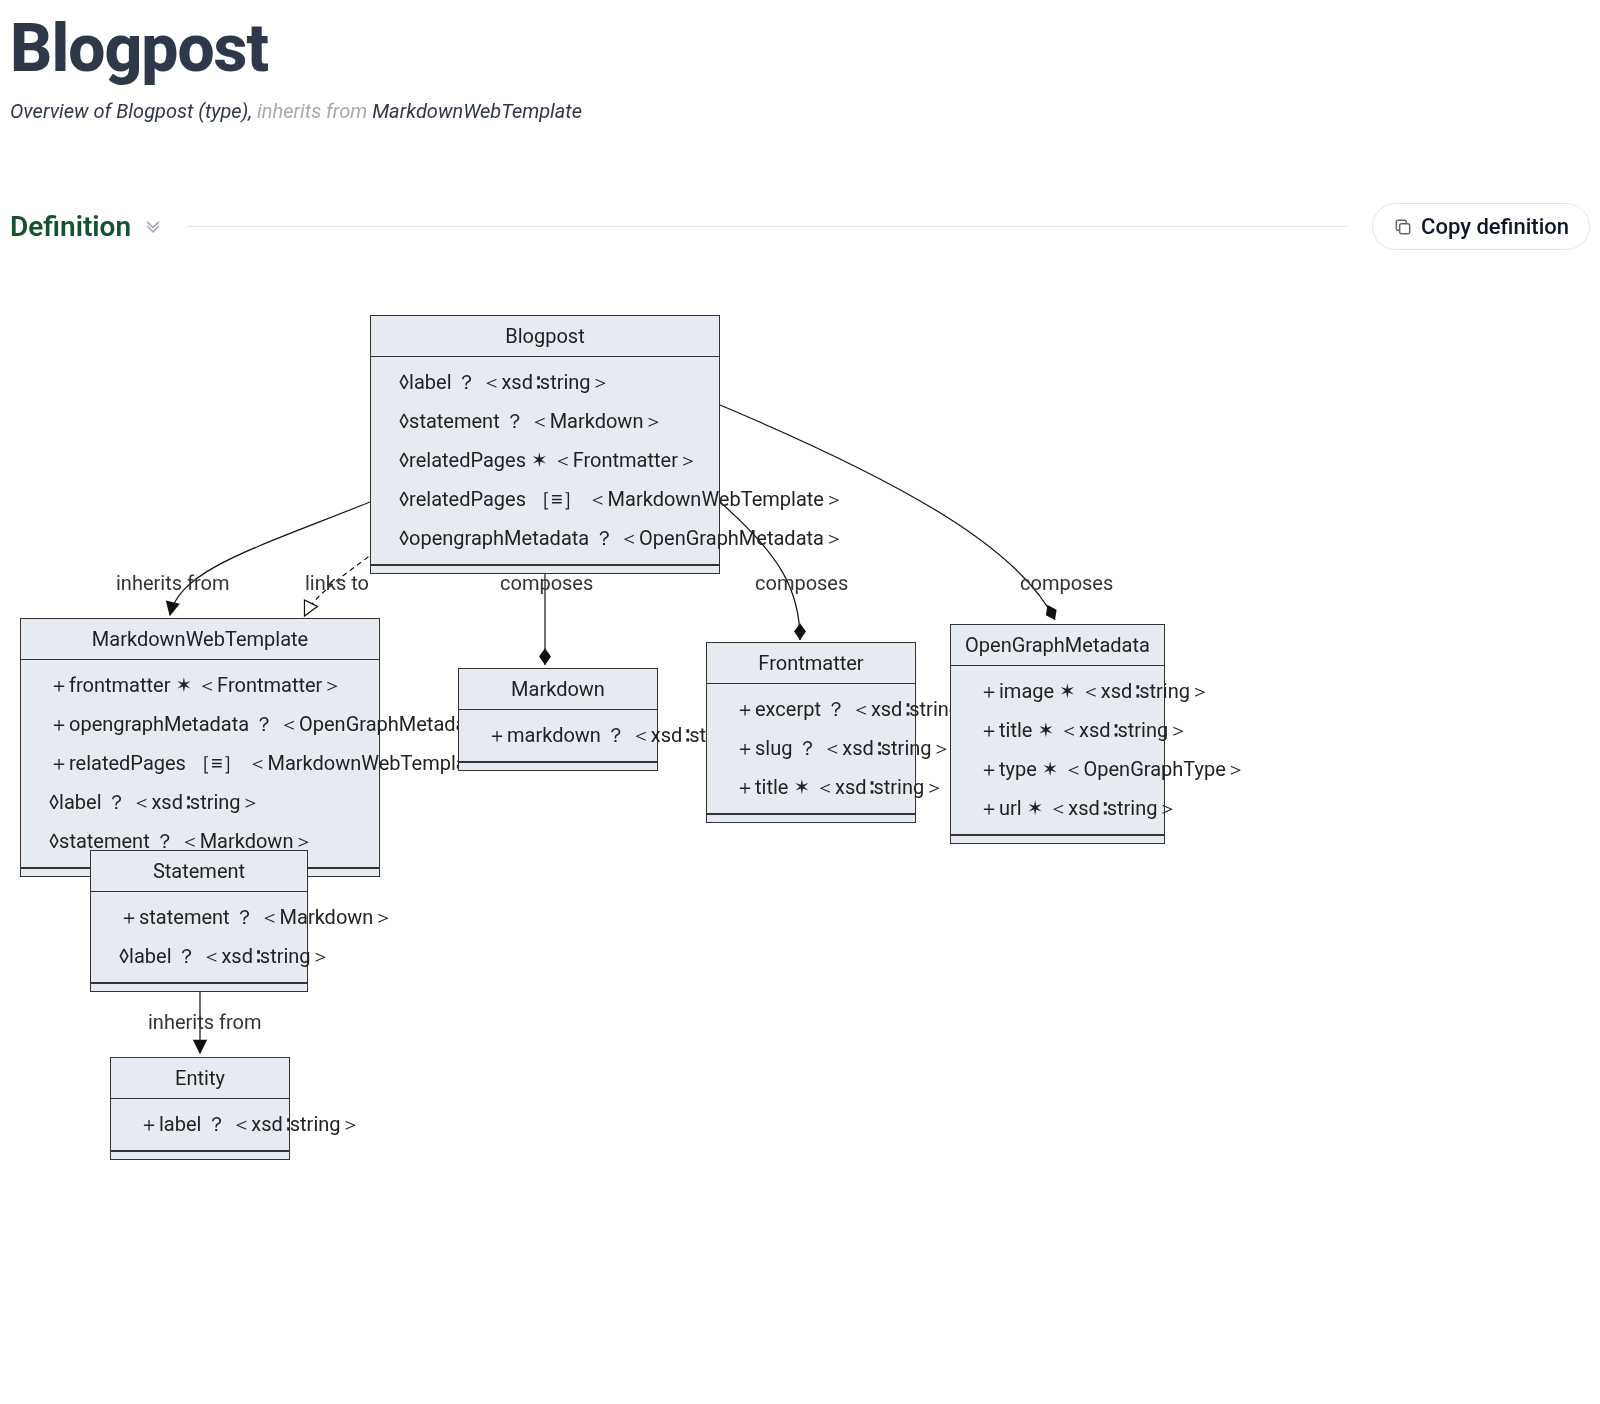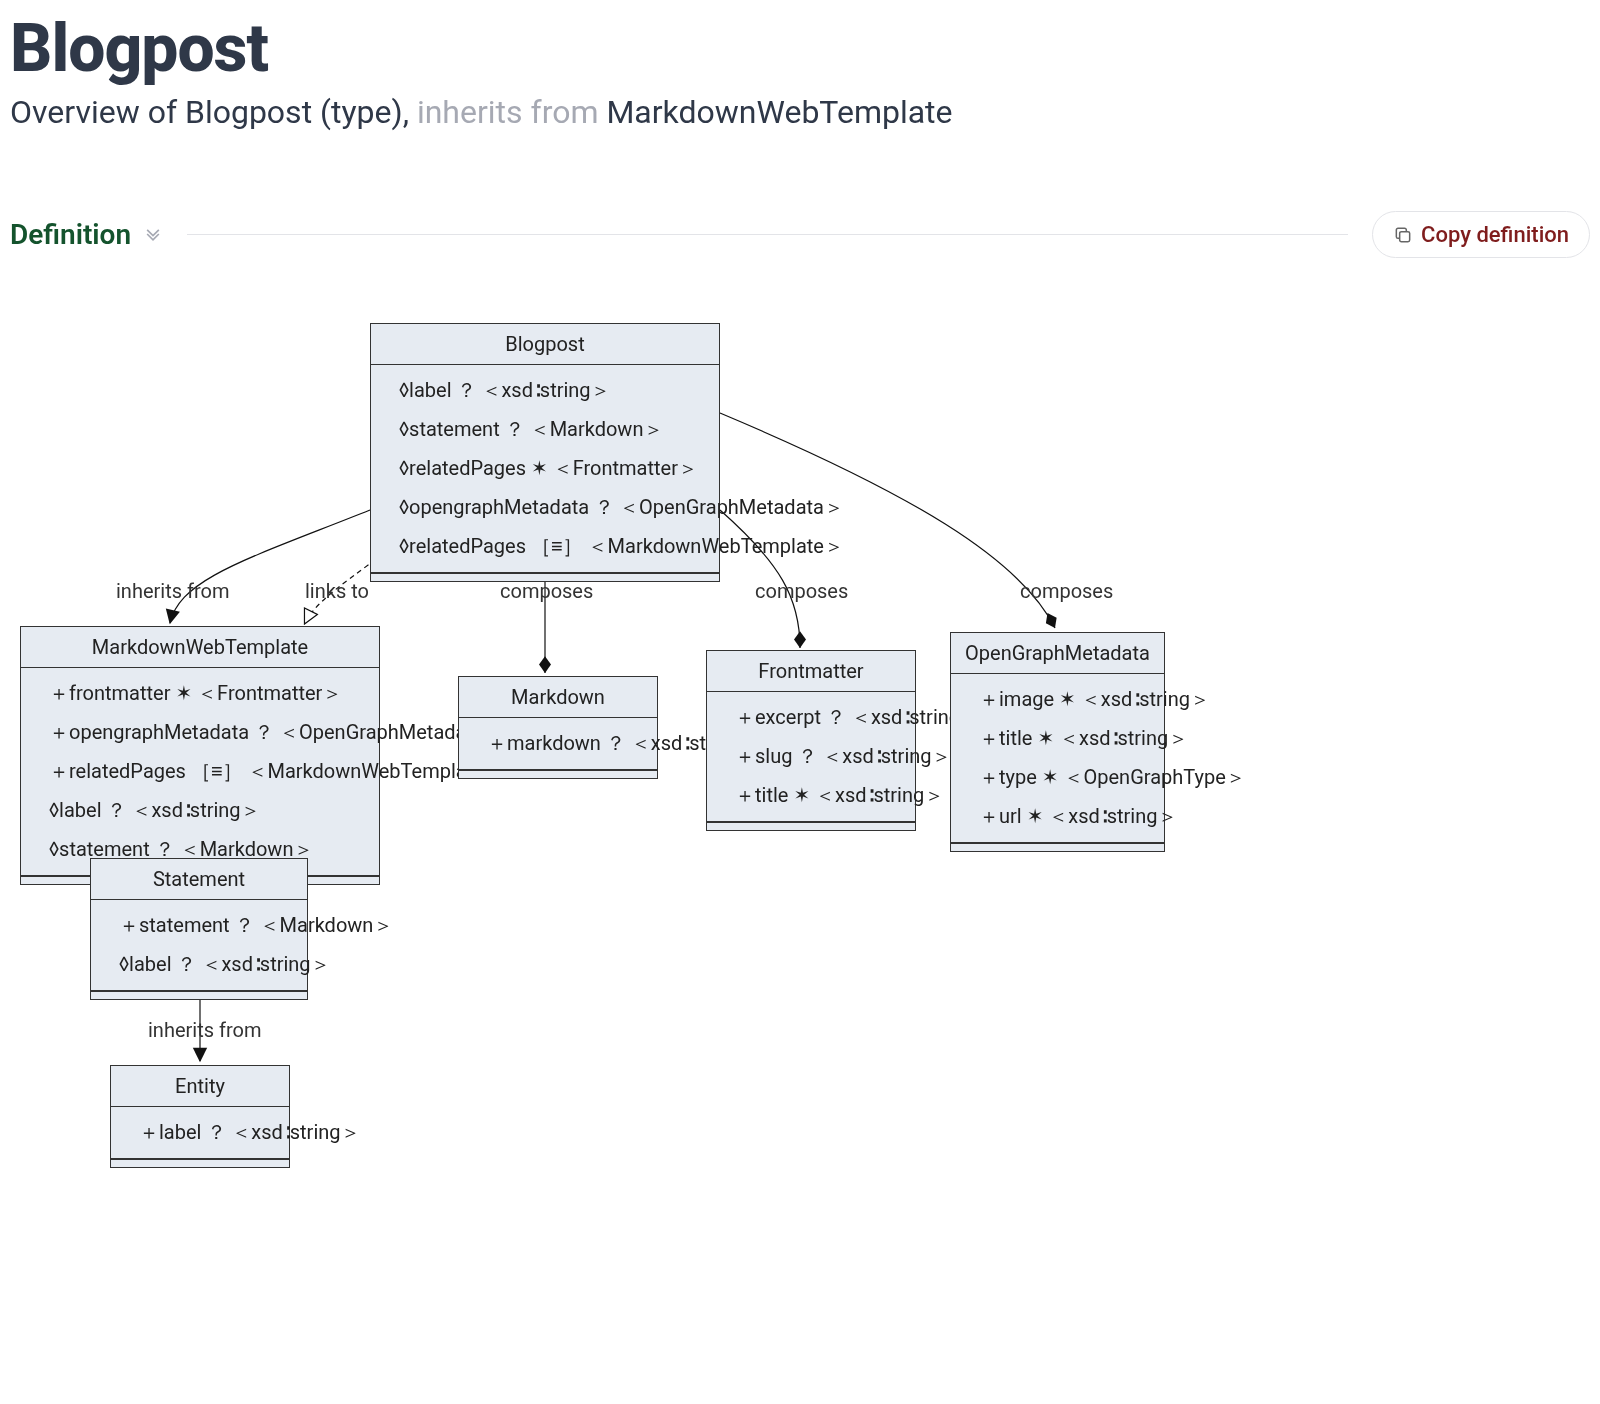--- a/index.html
+++ b/index.html
@@ -1,25 +1,25 @@
 <!DOCTYPE html>
 <html><head>
   <meta charset="utf-8">
   <style>
     * { box-sizing:border-box }
     html,body{margin:0;padding:0;font-family:-apple-system,BlinkMacSystemFont,"Segoe UI",Roboto,Helvetica,Arial,sans-serif;background:#fff;color:#222;font-size:26.667px}
     .wrap{width:1600px;padding:10px 10px 40px}
     h1{font-weight:800;font-size:66px;margin:0;letter-spacing:-1px;color:#2f3848}
-    .sub{color:#2f3848;font-size:32px;margin-top:6px}
+    .sub{font-style:italic;color:#2f3848;font-size:20px;margin-top:12px}
     .sub .light{color:#a6a9b3}
     .sechdr{display:flex;align-items:center;margin-top:80px;gap:12px}
     .sechdr h2{margin:0;font-size:28px;font-weight:600;color:#14532d}
     .chevron{color:#a6a9b3}
     .rule{flex:1;height:1px;background:#e3e4e8;margin-left:12px;margin-right:12px}
-    .btn{display:flex;align-items:center;gap:8px;border:1px solid #e3e4e8;padding:10px 20px;border-radius:999px;font-size:22px;color:#7f1d1d;font-weight:500;background:#fff}
+    .btn{display:flex;align-items:center;gap:8px;border:1px solid #e3e4e8;padding:10px 20px;border-radius:999px;font-size:22px;color:#0f172a;font-weight:500;background:#fff}
     .btn svg{display:block}
     .canvas{position:relative;width:1580px;height:1160px;margin-top:40px}
     .node{position:absolute;border:1px solid #333;background:#e6ebf2;font-size:20px}
     .nhdr{text-align:center;padding:8px 12px;border-bottom:1px solid #333}
     .nbody{padding:6px 14px;border-bottom:1px solid #333}
     .nfoot{height:8px;border-top:1px solid #333;background:#e6ebf2}
     .row{padding:6px 14px;white-space:nowrap}
     .lbl{position:absolute;font-size:20px;color:#333}
     svg.edges{position:absolute;inset:0;width:100%;height:100%;pointer-events:none}
   </style>
@@ -92,22 +92,22 @@
     <div class="lbl" style="left:1010px;top:281px">composes</div>
     <div class="lbl" style="left:138px;top:538px">inherits from</div>
     <div class="lbl" style="left:138px;top:720px">inherits from</div>
 
     <div class="node" style="left:360px;top:25px;width:350px">
       <div class="nhdr">Blogpost</div>
       <div class="nbody">
         <div class="row">◊label ？ ＜xsd∶string＞</div>
         <div class="row">◊statement ？ ＜Markdown＞</div>
         <div class="row">◊relatedPages ✶ ＜Frontmatter＞</div>
+        <div class="row">◊relatedPages ［≡］ ＜MarkdownWebTemplate＞</div>
         <div class="row">◊opengraphMetadata ？ ＜OpenGraphMetadata＞</div>
-        <div class="row">◊relatedPages ［≡］ ＜MarkdownWebTemplate＞</div>
       </div>
       <div class="nfoot"></div>
     </div>
 
     <div class="node" style="left:10px;top:328px;width:360px">
       <div class="nhdr">MarkdownWebTemplate</div>
       <div class="nbody">
         <div class="row">＋frontmatter ✶ ＜Frontmatter＞</div>
         <div class="row">＋opengraphMetadata ？ ＜OpenGraphMetadata＞</div>
         <div class="row">＋relatedPages ［≡］ ＜MarkdownWebTemplate＞</div>

